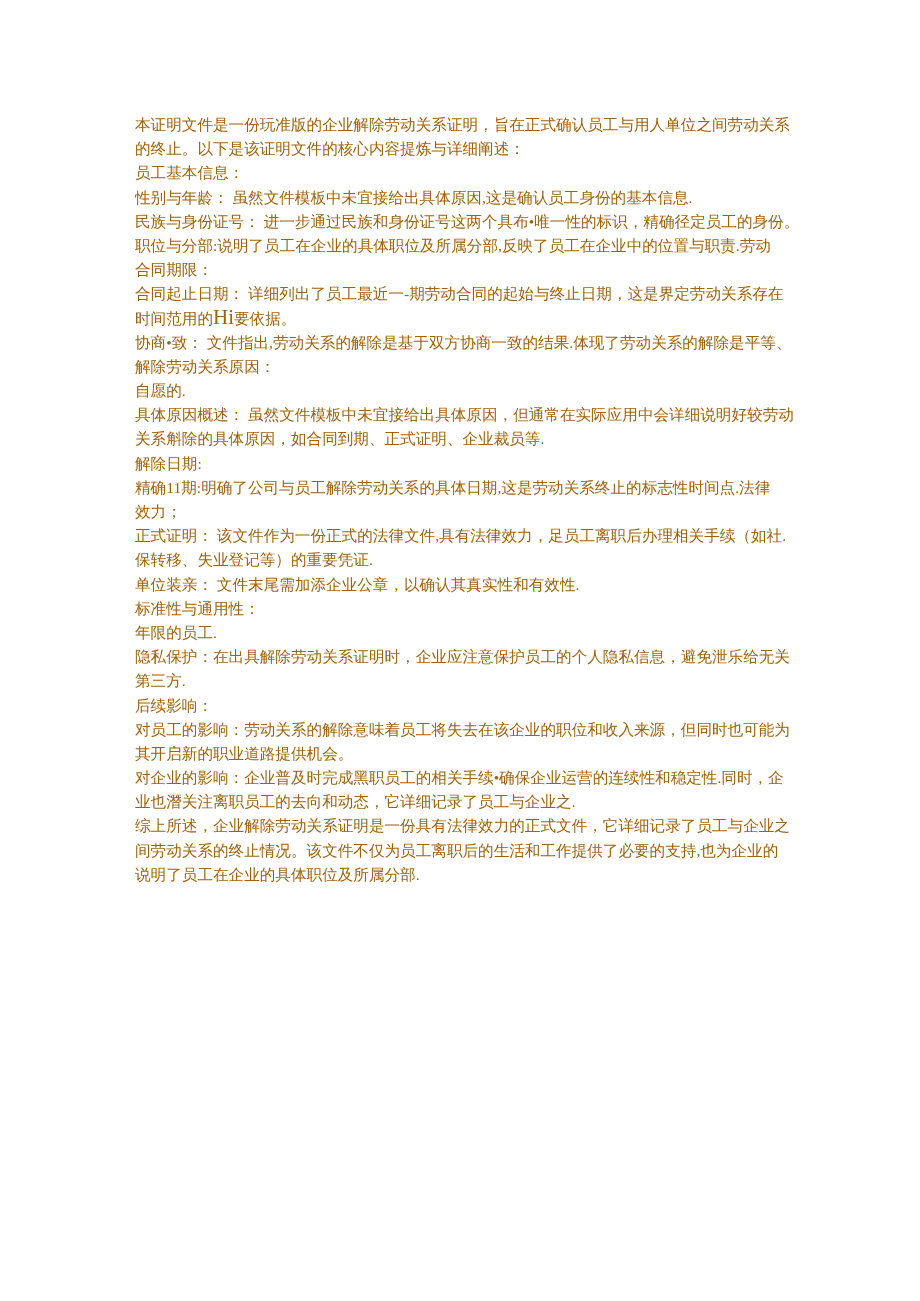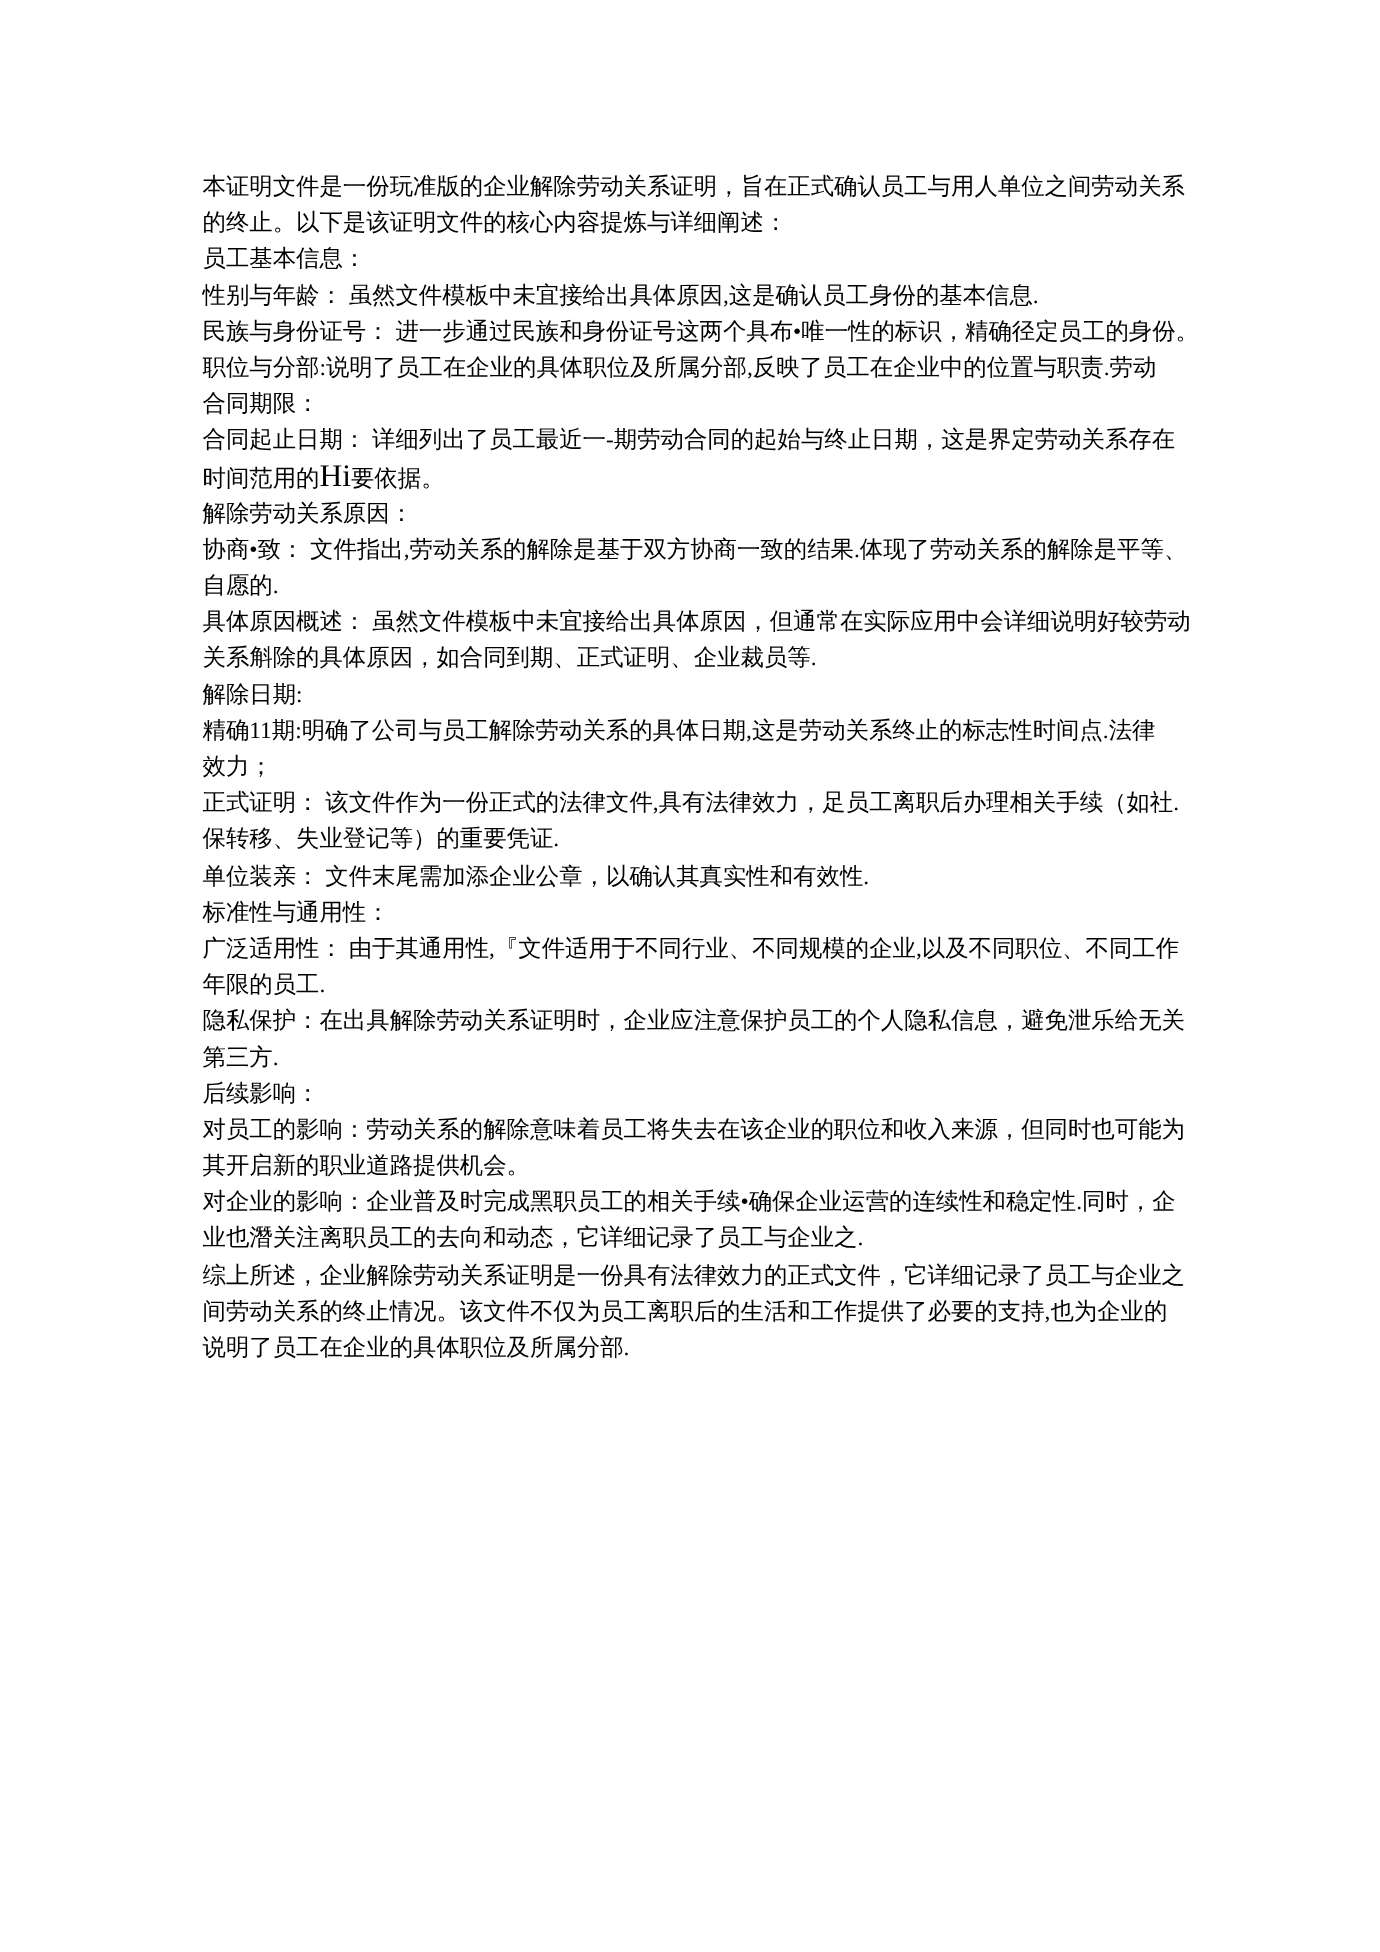--- a/index.html
+++ b/index.html
@@ -15,21 +15,21 @@
     overflow: hidden;
     font-family: "Liberation Serif", "DejaVu Serif", serif;
   }
   .doc-body {
     position: absolute;
     left: 135px;
     top: 113px;
     width: 672px;
     font-size: 15.6px;
     line-height: 24.2px;
-    color: #000000;
+    color: #a16207;
     letter-spacing: 0;
   }
   .line {
     white-space: nowrap;
     height: 24.2px;
   }
   .latin-large {
     font-family: Liberation Serif, serif;
     font-size: 21px;
     line-height: 1;
@@ -42,33 +42,32 @@
   <div class="doc-body">
       <div class="line">本证明文件是一份玩准版的企业解除劳动关系证明，旨在正式确认员工与用人单位之间劳动关系</div>
       <div class="line">的终止。以下是该证明文件的核心内容提炼与详细阐述：</div>
       <div class="line">员工基本信息：</div>
       <div class="line">性别与年龄： 虽然文件模板中未宜接给出具体原因,这是确认员工身份的基本信息.</div>
       <div class="line">民族与身份证号： 进一步通过民族和身份证号这两个具布•唯一性的标识，精确径定员工的身份。</div>
       <div class="line">职位与分部:说明了员工在企业的具体职位及所属分部,反映了员工在企业中的位置与职责.劳动</div>
       <div class="line">合同期限：</div>
       <div class="line">合同起止日期： 详细列出了员工最近一-期劳动合同的起始与终止日期，这是界定劳动关系存在</div>
       <div class="line">时间范用的<span class="latin-large">Hi</span>要依据。</div>
+      <div class="line">协商•致： 文件指出,劳动关系的解除是基于双方协商一致的结果.体现了劳动关系的解除是平等、</div>
       <div class="line">解除劳动关系原因：</div>
-      <div class="line">协商•致： 文件指出,劳动关系的解除是基于双方协商一致的结果.体现了劳动关系的解除是平等、</div>
       <div class="line">自愿的.</div>
       <div class="line">具体原因概述： 虽然文件模板中未宜接给出具体原因，但通常在实际应用中会详细说明好较劳动</div>
       <div class="line">关系斛除的具体原因，如合同到期、正式证明、企业裁员等.</div>
       <div class="line">解除日期:</div>
       <div class="line">精确11期:明确了公司与员工解除劳动关系的具体日期,这是劳动关系终止的标志性时间点.法律</div>
       <div class="line">效力；</div>
       <div class="line">正式证明： 该文件作为一份正式的法律文件,具有法律效力，足员工离职后办理相关手续（如社.</div>
       <div class="line">保转移、失业登记等）的重要凭证.</div>
       <div class="line">单位装亲： 文件末尾需加添企业公章，以确认其真实性和有效性.</div>
       <div class="line">标准性与通用性：</div>
-      <div class="line">广泛适用性： 由于其通用性,『文件适用于不同行业、不同规模的企业,以及不同职位、不同工作</div>
       <div class="line">年限的员工.</div>
       <div class="line">隐私保护：在出具解除劳动关系证明时，企业应注意保护员工的个人隐私信息，避免泄乐给无关</div>
       <div class="line">第三方.</div>
       <div class="line">后续影响：</div>
       <div class="line">对员工的影响：劳动关系的解除意味着员工将失去在该企业的职位和收入来源，但同时也可能为</div>
       <div class="line">其开启新的职业道路提供机会。</div>
       <div class="line">对企业的影响：企业普及时完成黑职员工的相关手续•确保企业运营的连续性和稳定性.同时，企</div>
       <div class="line">业也潛关注离职员工的去向和动态，它详细记录了员工与企业之.</div>
       <div class="line">综上所述，企业解除劳动关系证明是一份具有法律效力的正式文件，它详细记录了员工与企业之</div>
       <div class="line">间劳动关系的终止情况。该文件不仅为员工离职后的生活和工作提供了必要的支持,也为企业的</div>

